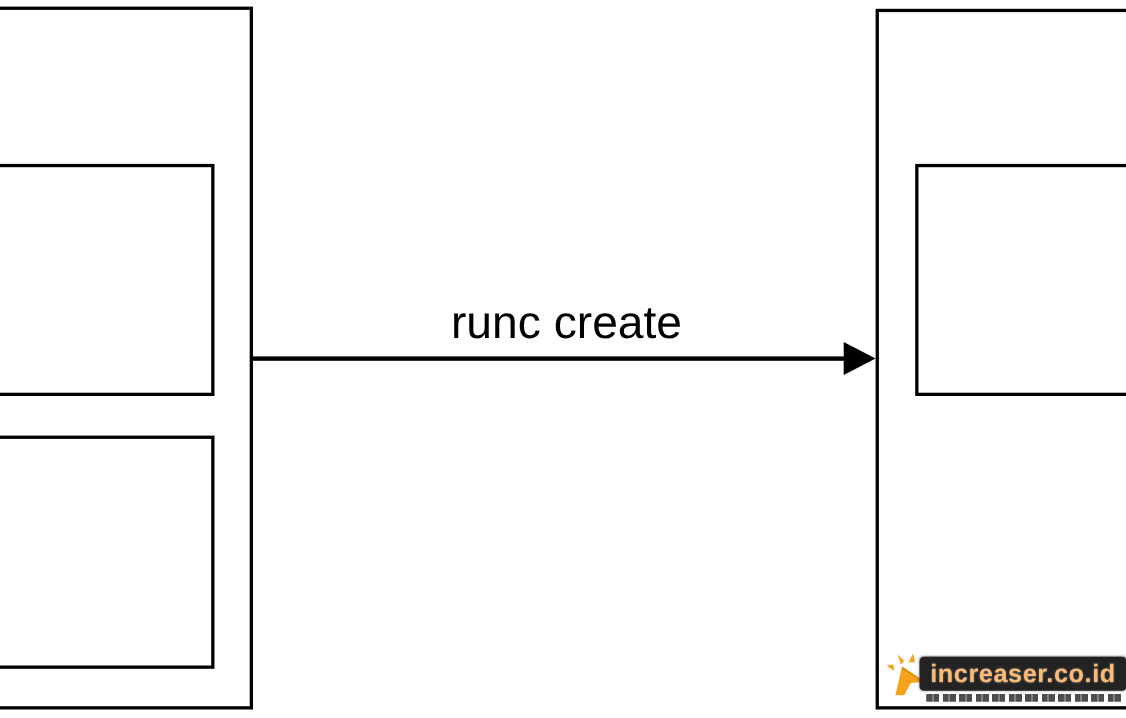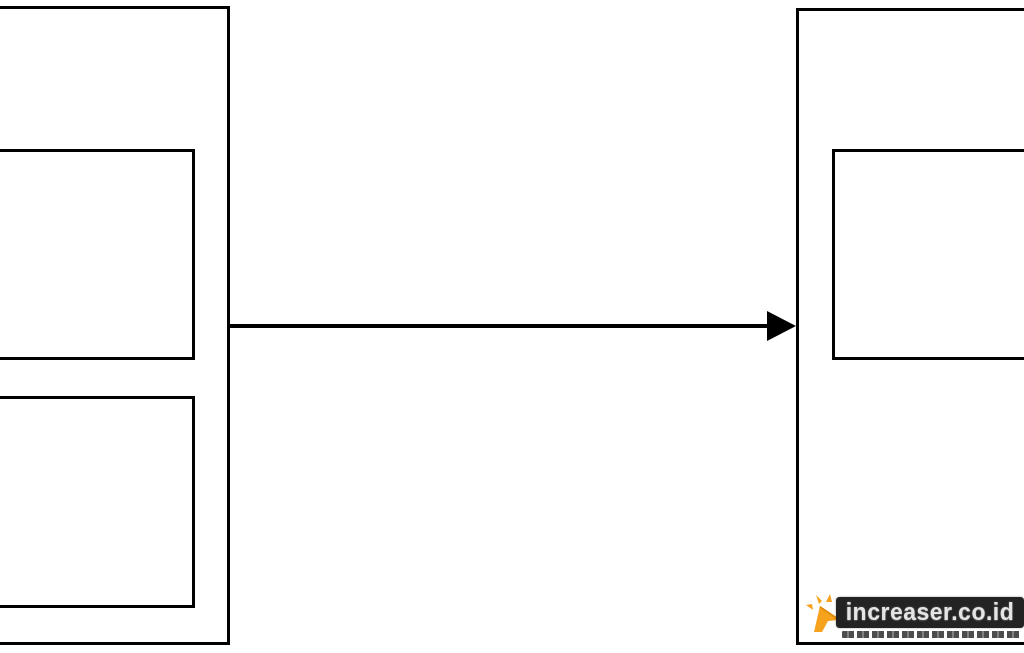--- a/index.html
+++ b/index.html
@@ -109,21 +109,21 @@
     box-shadow: 0 0 2px rgba(0,0,0,0.45);
     display: flex;
     align-items: center;
     justify-content: center;
     box-sizing: border-box;
   }
   .wm-text {
     font-size: 23px;
     font-weight: bold;
     letter-spacing: 0.5px;
-    color: #e5e5e5;
+    color: #fdba74;
     text-shadow: 0 0 2px rgba(130,130,130,0.9), 0 1px 1px rgba(90,90,90,0.6);
     white-space: nowrap;
   }
   .wm-tagline-strip {
     position: absolute;
     left: 36px;
     top: 41px;
     width: 178px;
     height: 7px;
     background: repeating-linear-gradient(
@@ -142,20 +142,21 @@
 
 <div class="canvas">
 
   <div class="box outer-left">
     <div class="box inner-1"></div>
     <div class="box inner-2"></div>
   </div>
 
   <div class="arrow-line"></div>
   <div class="arrow-head"></div>
+  <div class="arrow-label">runc create</div>
 
   <div class="box outer-right">
     <div class="box inner-1"></div>
   </div>
 
   <div class="watermark">
     <svg class="wm-icon" viewBox="0 0 42 44" xmlns="http://www.w3.org/2000/svg">
 
       <g fill="#F6A21C" stroke="none">
         <path d="M8 40 L14 14 L34 28 L22 29 L16 40 Z"></path>

